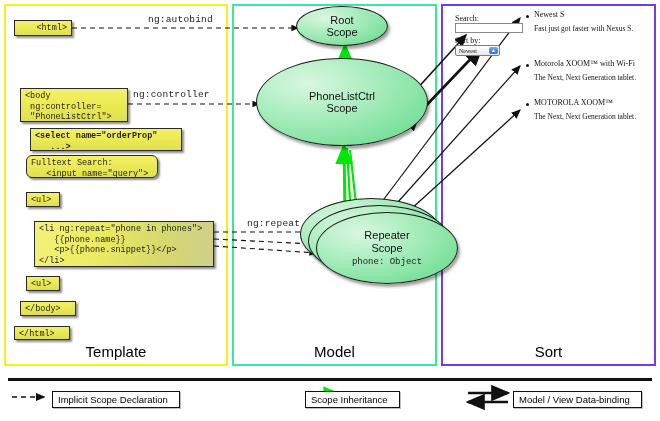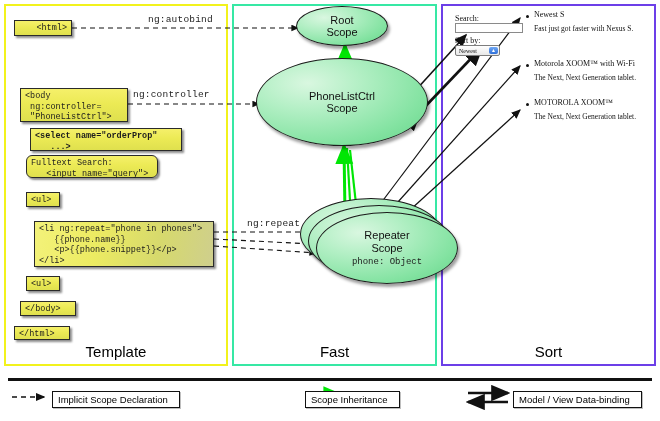--- a/index.html
+++ b/index.html
@@ -99,21 +99,21 @@
 </style>
 </head>
 <body>
 
 <div id="stage">
 
   <div class="panel" id="panel-template">
     <div class="panel-label">Template</div>
   </div>
   <div class="panel" id="panel-model">
-    <div class="panel-label">Fast</div>
+    <div class="panel-label">Model</div>
   </div>
   <div class="panel" id="panel-view">
     <div class="panel-label">Sort</div>
   </div>
 
   <svg id="wires" viewBox="0 0 660 421">
     <defs>
       <marker id="ahBlack" markerWidth="7" markerHeight="7" refX="6" refY="3" orient="auto">
         <path d="M0,0 L7,3 L0,6 z" fill="#111"></path>
       </marker>

